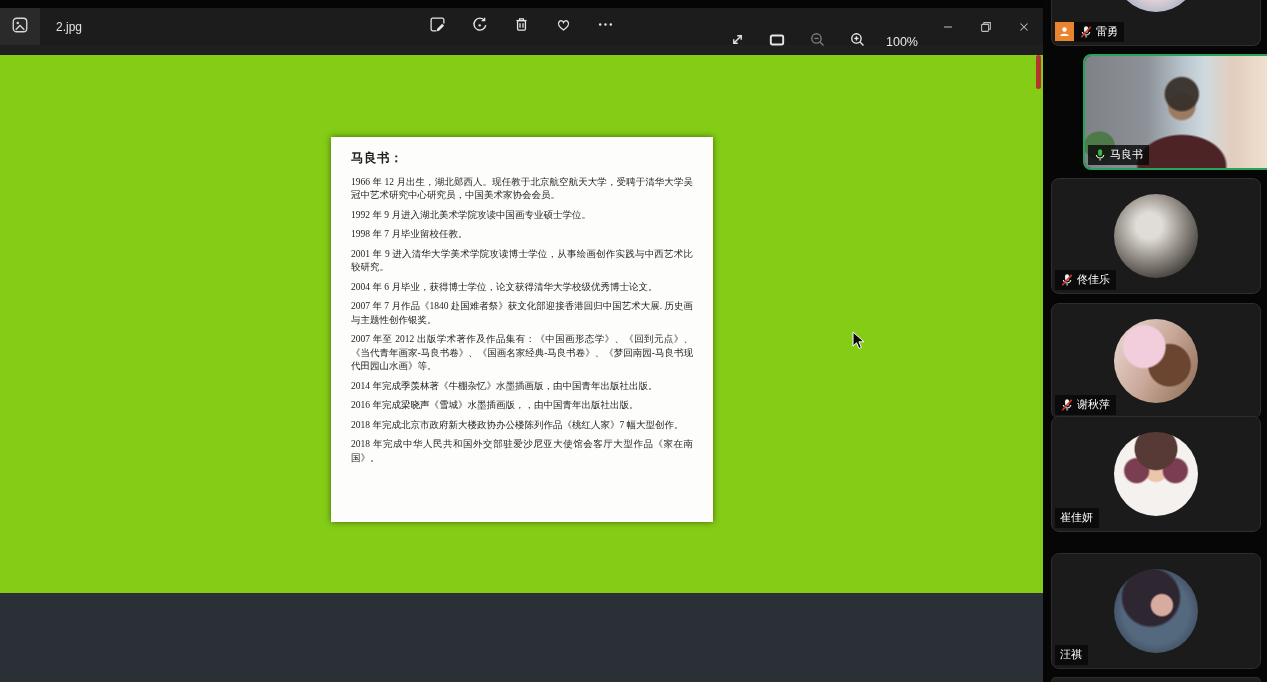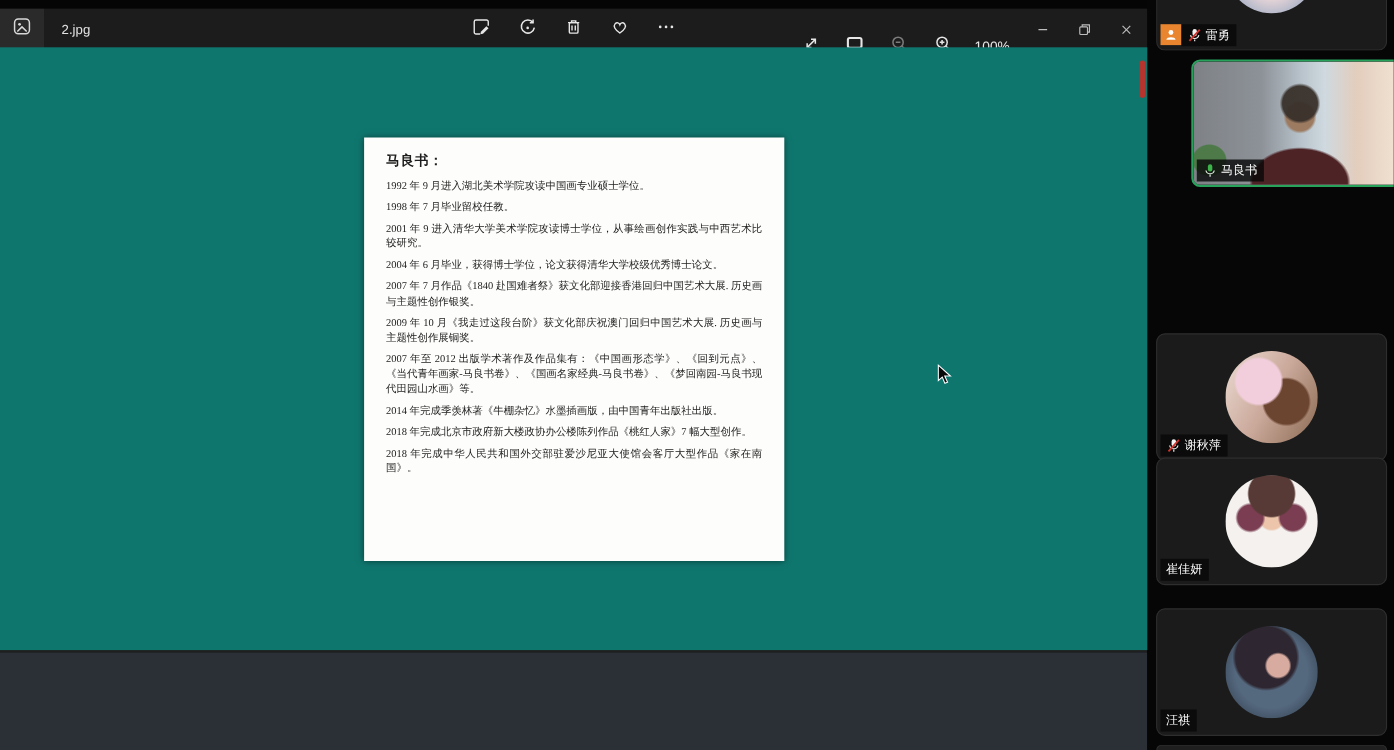--- a/index.html
+++ b/index.html
@@ -16,21 +16,21 @@
   .filename { color:#e2e2e2; font-size:12px; margin-left:16px; }
   .tb-group { position:absolute; top:0; height:37px; display:flex; align-items:center; gap:12px; }
   .tb-center { left:50%; transform:translateX(-50%); }
   .tb-right { right:125px; gap:10px;margin-top:15px; }
   .tb-btn { width:30px; height:30px; display:flex; align-items:center; justify-content:center;
             border-radius:4px; cursor:default; }
   .zoom-label { color:#e8e8e8; font-size:12.5px; margin-left:4px; }
   .win-controls { position:absolute; right:0; top:0; height:37px; display:flex; }
   .win-btn { width:38px; height:37px; display:flex; align-items:center; justify-content:center; }
 
-  .canvas { position:absolute; left:0; top:43px; width:1179px; height:548px; background:#0f766e; }
+  .canvas { position:absolute; left:0; top:55px; width:1179px; height:548px; background:#84cc16; }
 
   
   .doc { position:absolute; left:331px; top:82px; width:382px; height:385px; background:#fdfdfb;
          box-shadow:0 0 6px rgba(0,0,0,.5); padding:13px 20px 10px 20px;
          font-family:"Liberation Serif", serif; color:#1d1d1d; overflow:hidden; }
   .doc h1 { font-size:12.5px; font-weight:bold; margin-bottom:9px; letter-spacing:.5px; }
   .doc p { font-size:9.5px; line-height:1.42; margin-bottom:6px; text-align:justify; }
 
   .scroll-thumb { position:absolute; left:1036px; top:55px; width:5px; height:34px;
                   border-radius:3px; background:#b5342e; }
@@ -207,28 +207,29 @@
             <path d="M4 4 L12 12"></path>
               <path d="M12 4 L4 12"></path>
           </svg>
         </div>
       </div>
     </div>
 
     <div class="canvas">
       <div class="doc">
         <h1>马良书：</h1>
+        <p>1966 年 12 月出生，湖北郧西人。现任教于北京航空航天大学，受聘于清华大学吴冠中艺术研究中心研究员，中国美术家协会会员。</p>
         <p>1992 年 9 月进入湖北美术学院攻读中国画专业硕士学位。</p>
         <p>1998 年 7 月毕业留校任教。</p>
         <p>2001 年 9 进入清华大学美术学院攻读博士学位，从事绘画创作实践与中西艺术比较研究。</p>
         <p>2004 年 6 月毕业，获得博士学位，论文获得清华大学校级优秀博士论文。</p>
         <p>2007 年 7 月作品《1840 赴国难者祭》获文化部迎接香港回归中国艺术大展. 历史画与主题性创作银奖。</p>
-        <p>2009 年 10 月《我走过这段台阶》获文化部庆祝澳门回归中国艺术大展. 历史画与主题性创作展铜奖。</p>
         <p>2007 年至 2012 出版学术著作及作品集有：《中国画形态学》、《回到元点》、《当代青年画家-马良书卷》、《国画名家经典-马良书卷》、《梦回南园-马良书现代田园山水画》等。</p>
         <p>2014 年完成季羡林著《牛棚杂忆》水墨插画版，由中国青年出版社出版。</p>
+        <p>2016 年完成梁晓声《雪城》水墨插画版，，由中国青年出版社出版。</p>
         <p>2018 年完成北京市政府新大楼政协办公楼陈列作品《桃红人家》7 幅大型创作。</p>
         <p>2018 年完成中华人民共和国外交部驻爱沙尼亚大使馆会客厅大型作品《家在南国》。</p>
       </div>
     </div>
 
     <div class="scroll-thumb"></div>
 
     <svg class="cursor" viewBox="0 0 14 20">
       <polygon points="1,1 1,15 4.6,11.8 7,17.5 9.4,16.4 6.9,10.8 12,10.8" fill="#0a0a0a" stroke="#ffffff" stroke-width="1"></polygon>
     </svg>
@@ -270,33 +271,49 @@
               <rect x="5.8" y="1.5" width="4.6" height="7.6" rx="2.3" fill="#3db44a"></rect>
               <path d="M3.8 8 a4.4 4.4 0 0 0 8.6 0" fill="none" stroke="#e8f5e9" stroke-width="1.2"></path>
               <path d="M8.1 12.4 V14.4" stroke="#e8f5e9" stroke-width="1.2"></path>
             </svg>
           </span>
           <span>马良书</span>
         </div>
       </div>
     </div>
 
-
-    <div class="tile tile-4">
-      <div class="avatar avatar-4"></div>
+    <div class="tile tile-3">
+      <div class="avatar avatar-3"></div>
       <div class="name-row">
         <div class="name-label">
           <span class="micbox">
             <svg width="14" height="14" viewBox="0 0 16 16">
               <rect x="5.8" y="1.5" width="4.6" height="7.6" rx="2.3" fill="#f2f2f2"></rect>
               <path d="M3.8 8 a4.4 4.4 0 0 0 8.6 0" fill="none" stroke="#f2f2f2" stroke-width="1.2"></path>
               <path d="M8.1 12.4 V14.4" stroke="#f2f2f2" stroke-width="1.2"></path>
               <path d="M2.6 14 L13.4 2.2" stroke="#d0342c" stroke-width="1.9"></path>
             </svg>
           </span>
+          <span>佟佳乐</span>
+        </div>
+      </div>
+    </div>
+
+    <div class="tile tile-4">
+      <div class="avatar avatar-4"></div>
+      <div class="name-row">
+        <div class="name-label">
+          <span class="micbox">
+            <svg width="14" height="14" viewBox="0 0 16 16">
+              <rect x="5.8" y="1.5" width="4.6" height="7.6" rx="2.3" fill="#f2f2f2"></rect>
+              <path d="M3.8 8 a4.4 4.4 0 0 0 8.6 0" fill="none" stroke="#f2f2f2" stroke-width="1.2"></path>
+              <path d="M8.1 12.4 V14.4" stroke="#f2f2f2" stroke-width="1.2"></path>
+              <path d="M2.6 14 L13.4 2.2" stroke="#d0342c" stroke-width="1.9"></path>
+            </svg>
+          </span>
           <span>谢秋萍</span>
         </div>
       </div>
     </div>
 
     <div class="tile tile-5">
       <div class="avatar avatar-5"></div>
       <div class="name-row">
         <div class="name-label">
           <span>崔佳妍</span>

